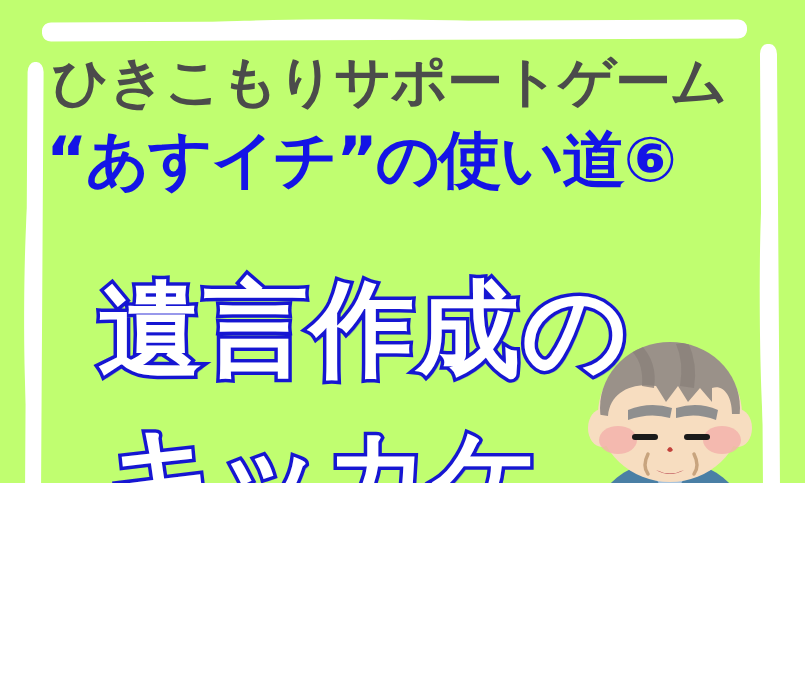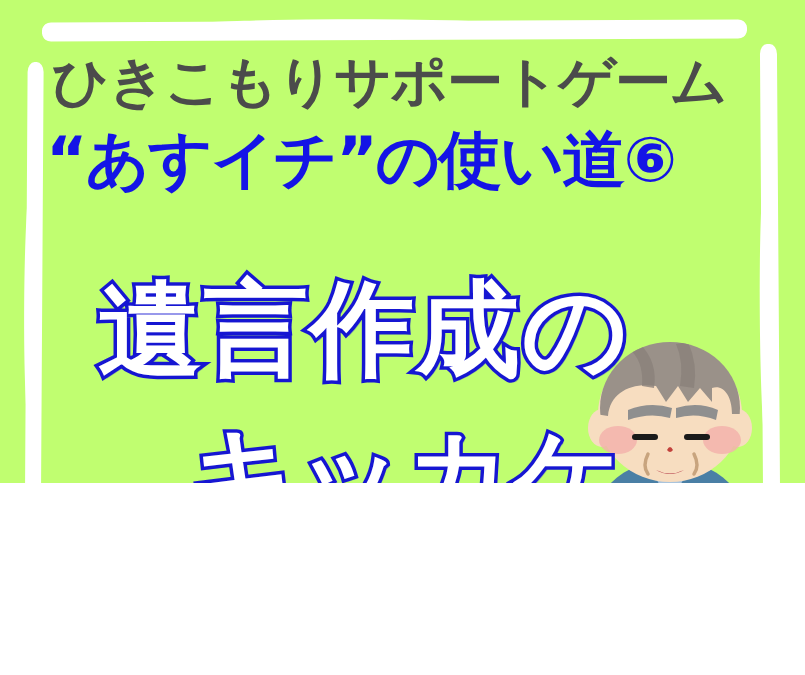--- a/index.html
+++ b/index.html
@@ -135,22 +135,21 @@
     letter-spacing: 2px;
     white-space: nowrap;
     -webkit-text-stroke: 7px #1616d2;
     paint-order: stroke fill;
     text-shadow:
        3px 3px 0 rgba(22,22,210,0.25);
     margin-left: 40px;
   }
   .headline-line2 {
     top: 400px;
-    left: 56px;
-    text-align: center;
+    left: 68px;
   }
 
   
   .illustration {
     position: absolute;
     left: 536px;
     top: 336px;
     width: 268px;
     height: 276px;
     z-index: 4;

